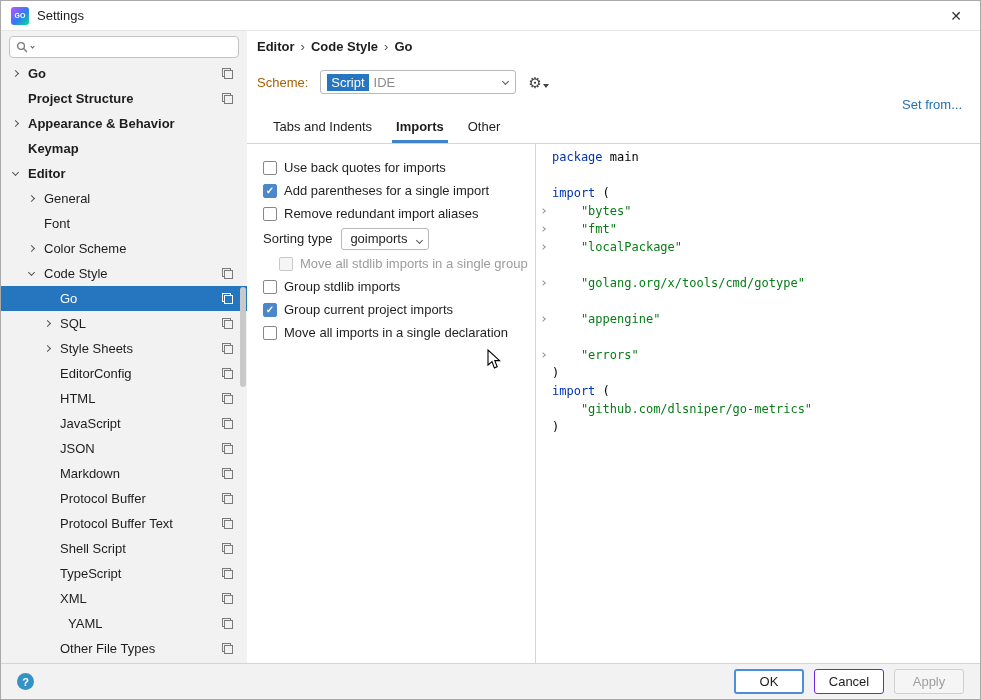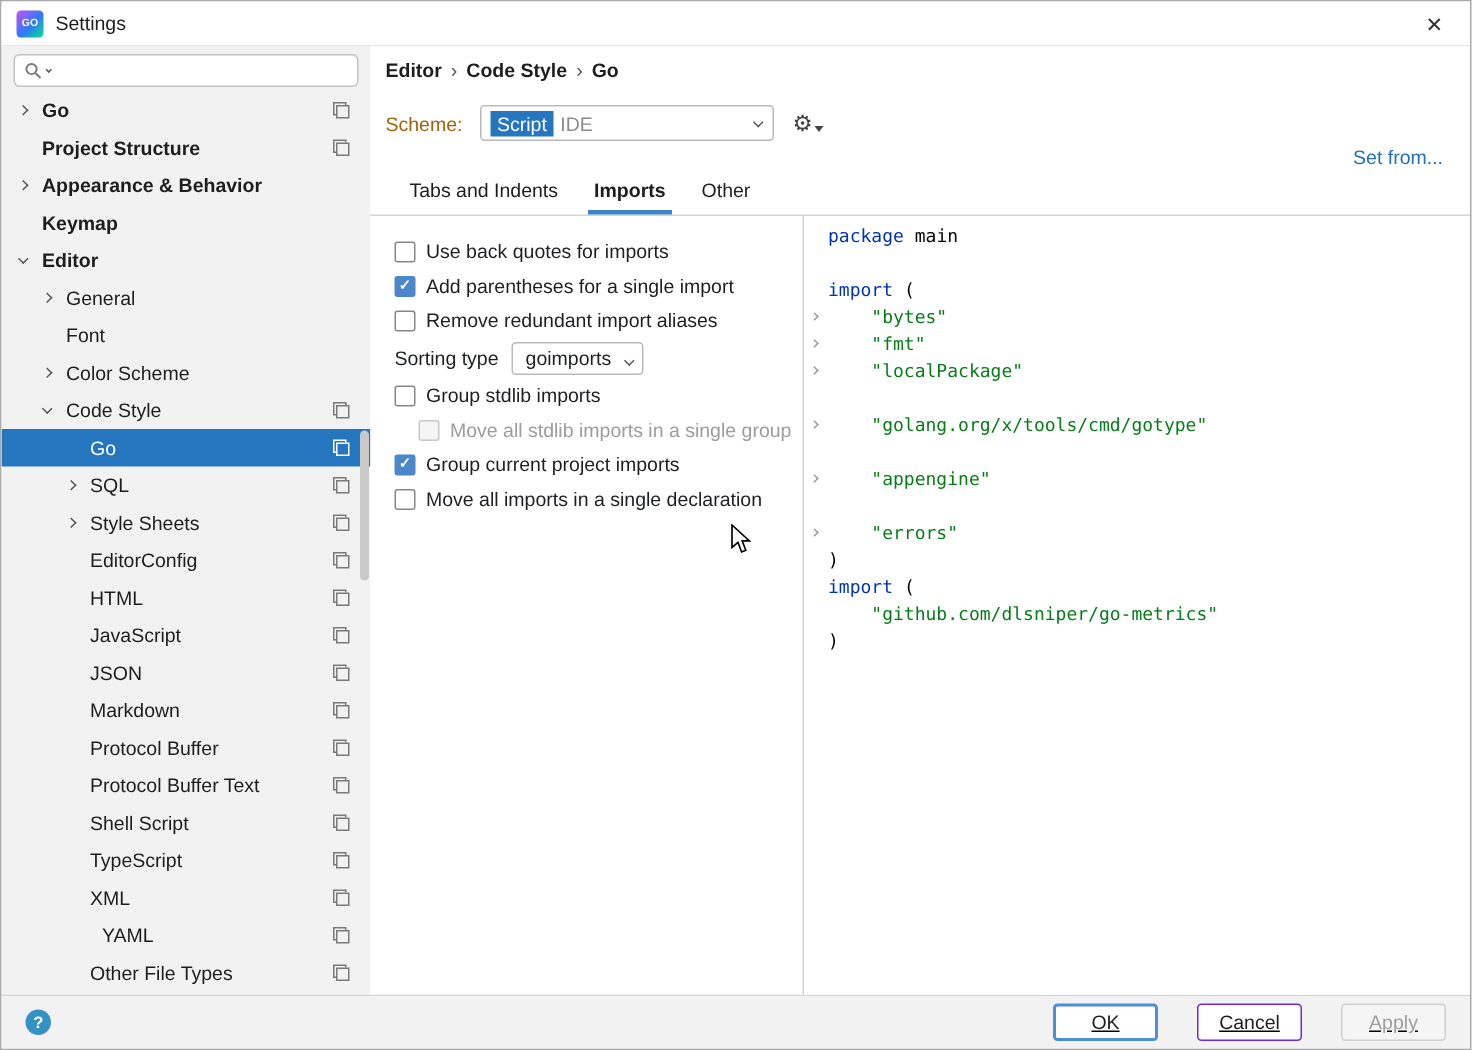--- a/index.html
+++ b/index.html
@@ -95,21 +95,21 @@
   .code-text { white-space:pre; margin-left:2px; }
   .tok.keyword { color:#0033b3; }
   .tok.string  { color:#067d17; }
   .tok.plain   { color:#000; }
 
   
   .footer { height:36px; flex:0 0 auto; background:#f2f2f2; border-top:1px solid #d4d4d4;
             display:flex; align-items:center; padding:0 16px; }
   .help { width:17px; height:17px; border-radius:50%; background:#3592c4; color:#fff; font-size:11px;
           font-weight:bold; display:flex; align-items:center; justify-content:center; }
-  .btns { margin-left:auto; display:flex; gap:26px;text-decoration:underline; }
+  .btns { margin-left:auto; display:flex; gap:10px; }
   .btn { height:25px; min-width:70px; border-radius:3px; font-size:13px; background:#fff;
          border:1px solid #6d28d9; color:#1d1d1d; font-family:"Liberation Sans",sans-serif; padding:0 10px; }
   .btn.ok { border:2px solid #4b8fd6; }
   .btn.disabled { background:#f5f5f5; border-color:#cfcfcf; color:#9e9e9e; }
 
   .cursor { position:absolute; left:486px; top:348px; pointer-events:none; }
 </style>
 </head>
 <body>
 
@@ -315,27 +315,27 @@
               <span class="checkbox"></span>
               <span class="opt-label">Remove redundant import aliases</span>
             </div>
             <div class="opt-row sorting">
               <span class="opt-label">Sorting type</span>
               <span class="combo-sm">
                 <span class="combo-val">goimports</span>
                 <span><span class="chev down"></span></span>
               </span>
             </div>
-            <div class="opt-row">
-              <span class="checkbox"></span>
-              <span class="opt-label">Group stdlib imports</span>
-            </div>
             <div class="opt-row indent disabled">
               <span class="checkbox cb-disabled"></span>
               <span class="opt-label">Move all stdlib imports in a single group</span>
+            </div>
+            <div class="opt-row">
+              <span class="checkbox"></span>
+              <span class="opt-label">Group stdlib imports</span>
             </div>
             <div class="opt-row">
               <span class="checkbox checked">
                 <span class="tick">✓</span>
               </span>
               <span class="opt-label">Group current project imports</span>
             </div>
             <div class="opt-row">
               <span class="checkbox"></span>
               <span class="opt-label">Move all imports in a single declaration</span>

